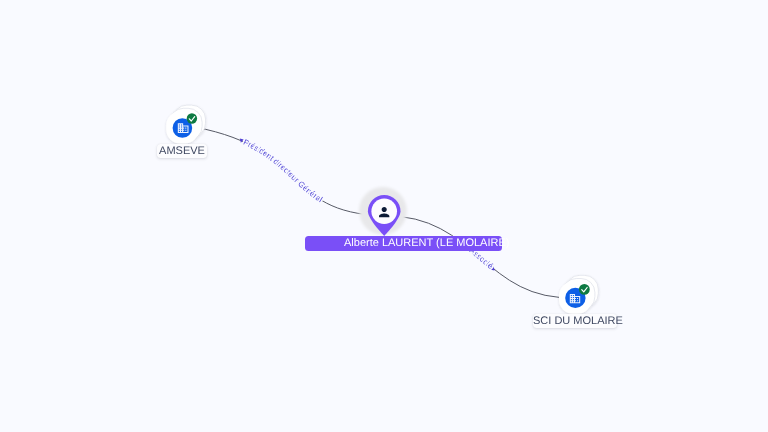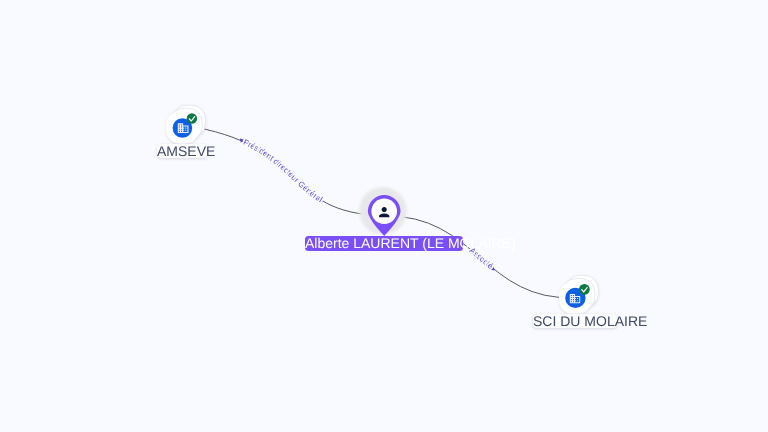--- a/index.html
+++ b/index.html
@@ -6,21 +6,21 @@
   html,body{margin:0;padding:0;}
   body{width:768px;height:432px;overflow:hidden;background:#f9faff;
        font-family:"Liberation Sans",sans-serif;
        -webkit-font-smoothing:antialiased;text-rendering:geometricPrecision;}
   #stage{position:relative;width:768px;height:432px;background:#f9faff;}
   svg.layer{position:absolute;left:0;top:0;width:768px;height:432px;overflow:visible;}
   .edgepath{fill:none;stroke:#575a66;stroke-width:1.0;}
   .edgelabel{font-family:"Liberation Sans",sans-serif;font-size:8.0px;fill:#5247d6;
              stroke:#f9faff;stroke-width:3.2px;paint-order:stroke fill;stroke-linejoin:round;}
   .pill{position:absolute;border-radius:3.5px;white-space:nowrap;
-        font-size:14px;line-height:15.0px;height:14.2px;text-align:center;}
+        font-size:11px;line-height:15.0px;height:14.2px;text-align:center;}
   .pill.company{background:#fcfcfe;color:#3f4861;
         box-shadow:0 1px 3px rgba(60,64,80,.16), 0 0 1px rgba(60,64,80,.10);}
   .pill.person{background:#7a4ff7;color:#ffffff;}
 </style>
 </head>
 <body>
 
 <div id="stage">
 
   <svg class="layer" viewBox="0 0 768 432">
@@ -94,16 +94,16 @@
     </g>
     <text class="edgelabel" dy="2.4">
       <textPath href="#p1" startOffset="63">Président directeur Général</textPath>
     </text>
     <text class="edgelabel" dy="2.4">
       <textPath href="#p2" startOffset="95">Associé</textPath>
     </text>
   </svg>
 
   <div class="pill company" style="left:157px;top:143.5px;width:50px;">AMSEVE</div>
-  <div class="pill person" style="left:305px;top:236.4px;width:158px;">Alberte LAURENT (LE MOLAIRE)</div>
+  <div class="pill person" style="left:305px;top:236.4px;width:158px;padding-left:39px;">Alberte LAURENT (LE MOLAIRE)</div>
   <div class="pill company" style="left:533px;top:313.8px;width:84px;">SCI DU MOLAIRE</div>
 
 </div>
 
 </body></html>

